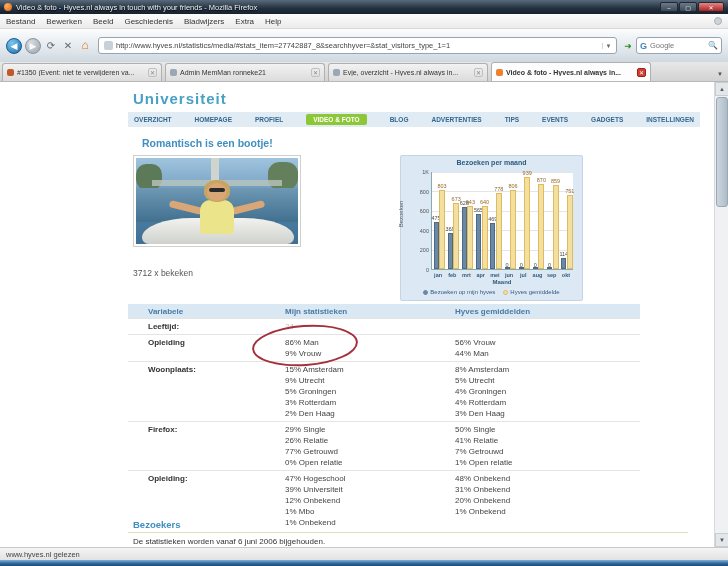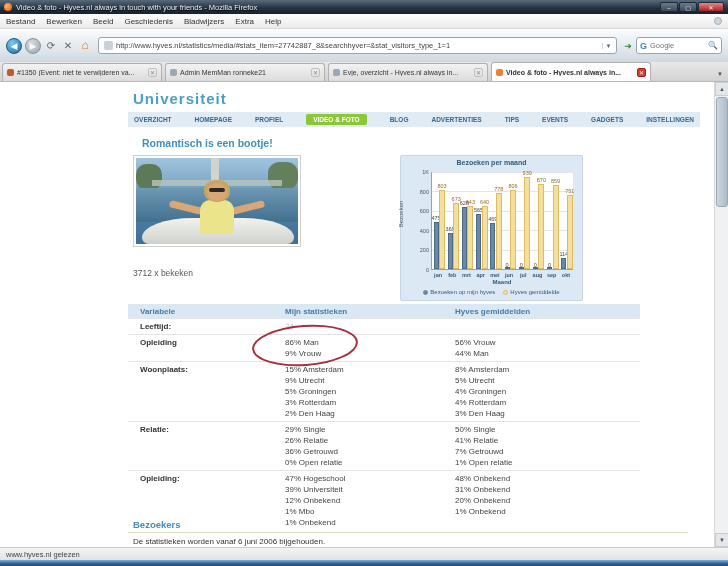--- a/index.html
+++ b/index.html
@@ -99,21 +99,21 @@
   .bar-label { position:absolute; transform:translateX(-50%); font-size:5.5px; white-space:nowrap; }
   .month-label { position:absolute; top:116px; transform:translateX(-50%); font-size:5.5px; font-weight:bold; color:#335a7d; }
   #xlabel { position:absolute; left:30px; top:123px; width:142px; text-align:center; font-size:6px; font-weight:bold; color:#335a7d; }
   #chart-legend { position:absolute; left:0; top:133px; width:100%; display:flex; justify-content:center; gap:8px; font-size:6px; color:#335a7d; }
   .legend-entry { display:flex; align-items:center; gap:2px; }
   .legend-dot { width:5px; height:5px; border-radius:50%; }
 
   
   #stats-table { position:absolute; left:128px; top:222px; width:512px; font-size:8px; color:#444; }
   #stats-header { display:flex; background:#d9e8f3; height:14px; align-items:center; font-weight:bold; color:#4a7aa5; }
-  .col1 { width:130px; padding-left:12px; }
+  .col1 { width:130px; padding-left:20px; }
   .col2 { width:195px; padding-left:27px; }
   .col3 { width:187px; padding-left:2px; }
   .stats-row { display:flex; border-top:1px solid #e4e4e4; padding:2px 0; line-height:11px; }
   .stats-row .col1 { font-weight:bold; color:#333; }
   .muted { opacity:.35; }
   #annotation-ellipse { position:absolute; left:252px; top:243px; width:106px; height:41px;
     border:2.5px solid #a5303d; border-radius:50%; transform:rotate(-4deg); }
 
   #bezoekers-heading { position:absolute; left:133px; top:437px; font-size:9.5px; font-weight:bold; color:#3f8fc0; }
   #bezoekers-divider { position:absolute; left:128px; top:450px; width:560px; height:1px; background:#e0dcc0; }
@@ -349,25 +349,25 @@
             </div>
             <div class="col3">
               <div>8% Amsterdam</div>
               <div>5% Utrecht</div>
               <div>4% Groningen</div>
               <div>4% Rotterdam</div>
               <div>3% Den Haag</div>
             </div>
           </div>
           <div class="stats-row">
-            <div class="col1">Relatie:</div>
+            <div class="col1">Firefox:</div>
             <div class="col2">
               <div>29% Single</div>
               <div>26% Relatie</div>
-              <div>36% Getrouwd</div>
+              <div>77% Getrouwd</div>
               <div>0% Open relatie</div>
             </div>
             <div class="col3">
               <div>50% Single</div>
               <div>41% Relatie</div>
               <div>7% Getrouwd</div>
               <div>1% Open relatie</div>
             </div>
           </div>
           <div class="stats-row">

